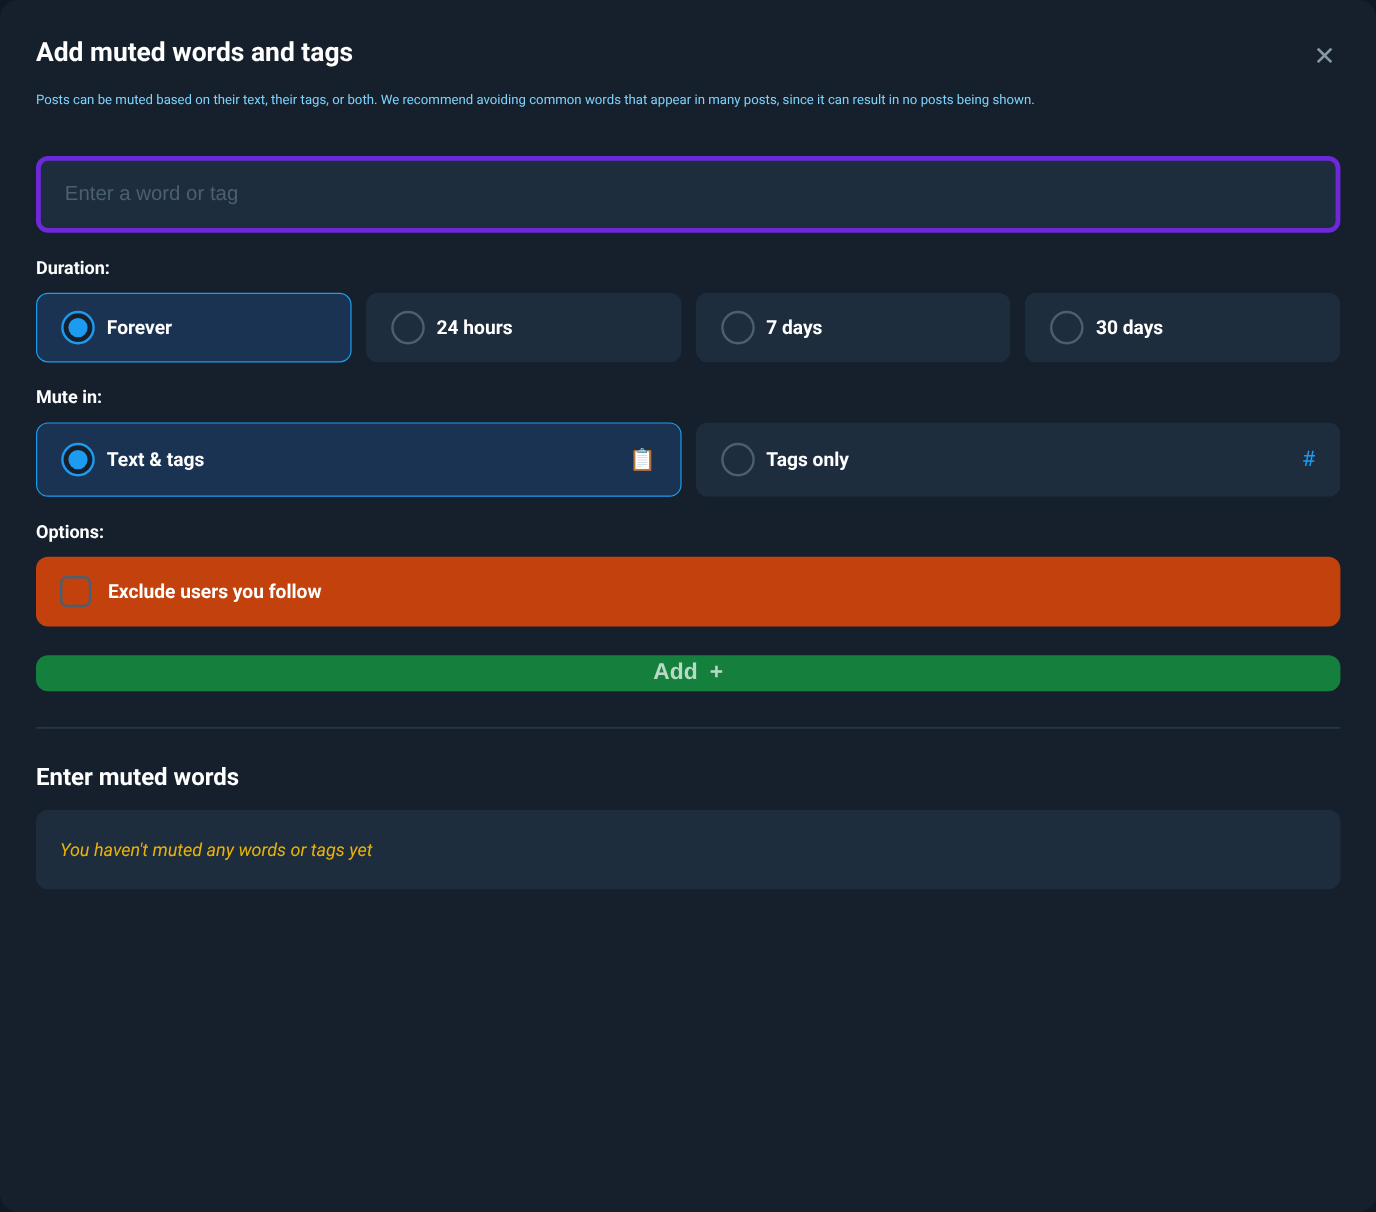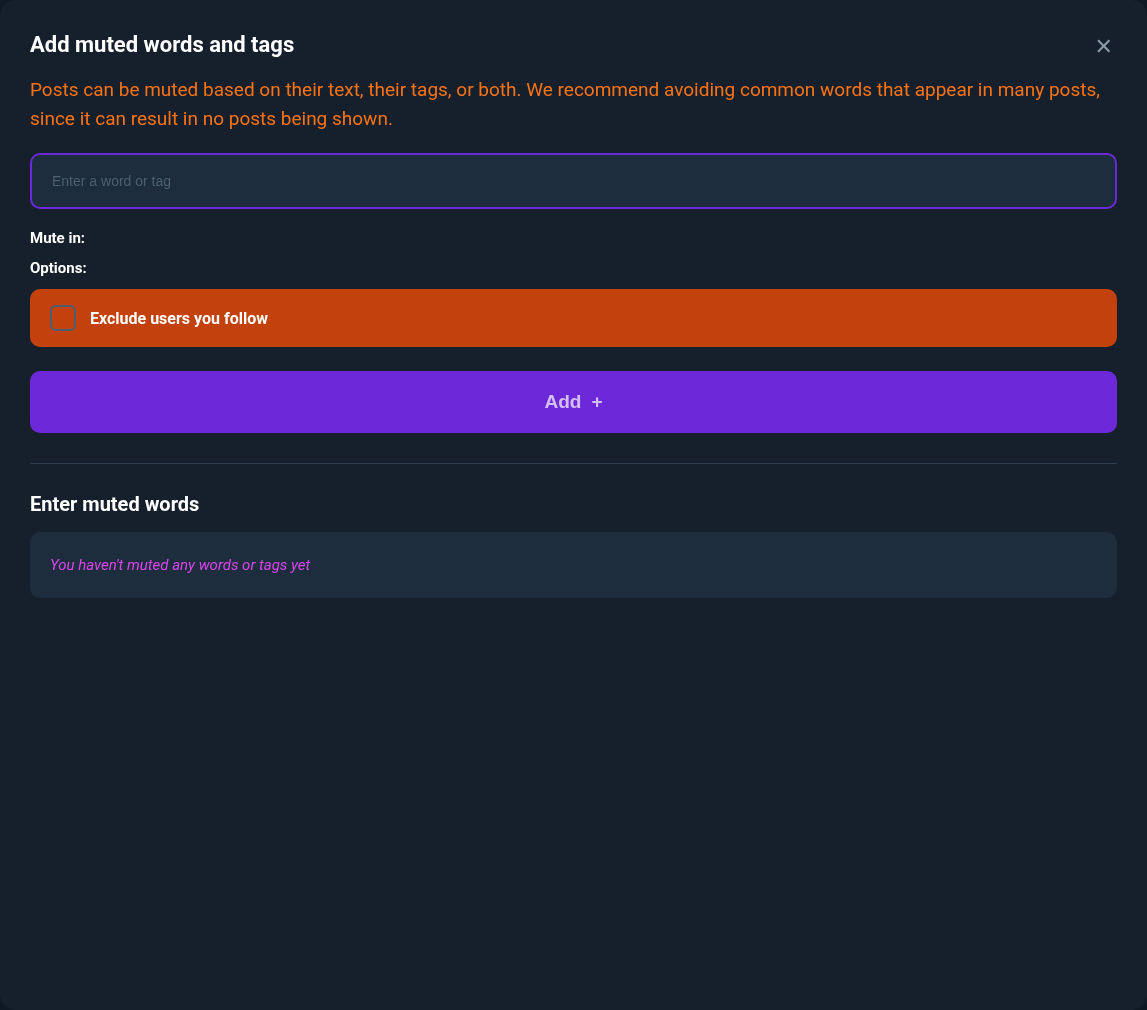--- a/index.html
+++ b/index.html
@@ -43,33 +43,33 @@
       color: #8899a6;
       font-size: 22px;
       padding: 4px;
       line-height: 1;
       display: flex;
       align-items: center;
       justify-content: center;
     }
 
     .modal-description {
-      font-size: 19px;
-      color: #f97316;
+      font-size: 11px;
+      color: #7dd3fc;
       line-height: 1.5;
-      margin-bottom: 20px;
+      margin-bottom: 37px;
     }
 
     .word-input {
       width: 100%;
       background: #1e2d3d;
-      border: 2px solid #6d28d9;
+      border: 4px solid #6d28d9;
       border-radius: 10px;
       padding: 18px 20px;
-      font-size: 14px;
+      font-size: 17px;
       color: #fff;
       outline: none;
       margin-bottom: 20px;
     }
 
     .word-input::placeholder {
       color: #4a6070;
     }
 
     .section-label {
@@ -194,24 +194,24 @@
     }
 
     .checkbox-label {
       font-size: 16px;
       font-weight: 700;
       color: #fff;
     }
 
     .add-button {
       width: 100%;
-      background: #6d28d9;
+      background: #15803d;
       border: none;
       border-radius: 10px;
-      padding: 20px;
+      padding: 4px;
       font-size: 19px;
       font-weight: 700;
       color: rgba(255,255,255,0.7);
       cursor: pointer;
       display: flex;
       align-items: center;
       justify-content: center;
       gap: 10px;
       margin-bottom: 30px;
     }
@@ -227,21 +227,21 @@
       font-weight: 700;
       color: #fff;
       margin-bottom: 16px;
     }
 
     .empty-state {
       background: #1e2d3d;
       border-radius: 10px;
       padding: 24px 20px;
       font-size: 15px;
-      color: #d946ef;
+      color: #eab308;
       font-style: italic;
     }
   </style>
 </head>
 <body>
 
 <div class="modal">
 
   
   <div class="modal-header">
@@ -249,24 +249,69 @@
     <button class="close-btn">✕</button>
   </div>
 
   
   <p class="modal-description">Posts can be muted based on their text, their tags, or both. We recommend avoiding common words that appear in many posts, since it can result in no posts being shown.</p>
 
   
   <input class="word-input" type="text" placeholder="Enter a word or tag" style="">
 
   
+  <div>
+    <div class="section-label">Duration:</div>
+    <div class="duration-row">
+
+      <div class="radio-option selected">
+        <div class="radio-circle selected"></div>
+        <span class="radio-label">Forever</span>
+      </div>
+
+      <div class="radio-option">
+        <div class="radio-circle"></div>
+        <span class="radio-label">24 hours</span>
+      </div>
+
+      <div class="radio-option">
+        <div class="radio-circle"></div>
+        <span class="radio-label">7 days</span>
+      </div>
+
+      <div class="radio-option">
+        <div class="radio-circle"></div>
+        <span class="radio-label">30 days</span>
+      </div>
+
+    </div>
+  </div>
 
   
   <div>
     <div class="section-label">Mute in:</div>
+    <div class="mute-row">
+
+      <div class="mute-option selected">
+        <div class="mute-option-left">
+          <div class="radio-circle selected"></div>
+          <span class="radio-label">Text &amp; tags</span>
+        </div>
+        <span class="mute-icon">📋</span>
+      </div>
+
+      <div class="mute-option">
+        <div class="mute-option-left">
+          <div class="radio-circle"></div>
+          <span class="radio-label">Tags only</span>
+        </div>
+        <span class="mute-icon">#</span>
+      </div>
+
+    </div>
   </div>
 
   
   <div class="options-section">
     <div class="section-label">Options:</div>
     <div class="checkbox-option">
       <div class="checkbox-box"></div>
       <span class="checkbox-label">Exclude users you follow</span>
     </div>
   </div>

